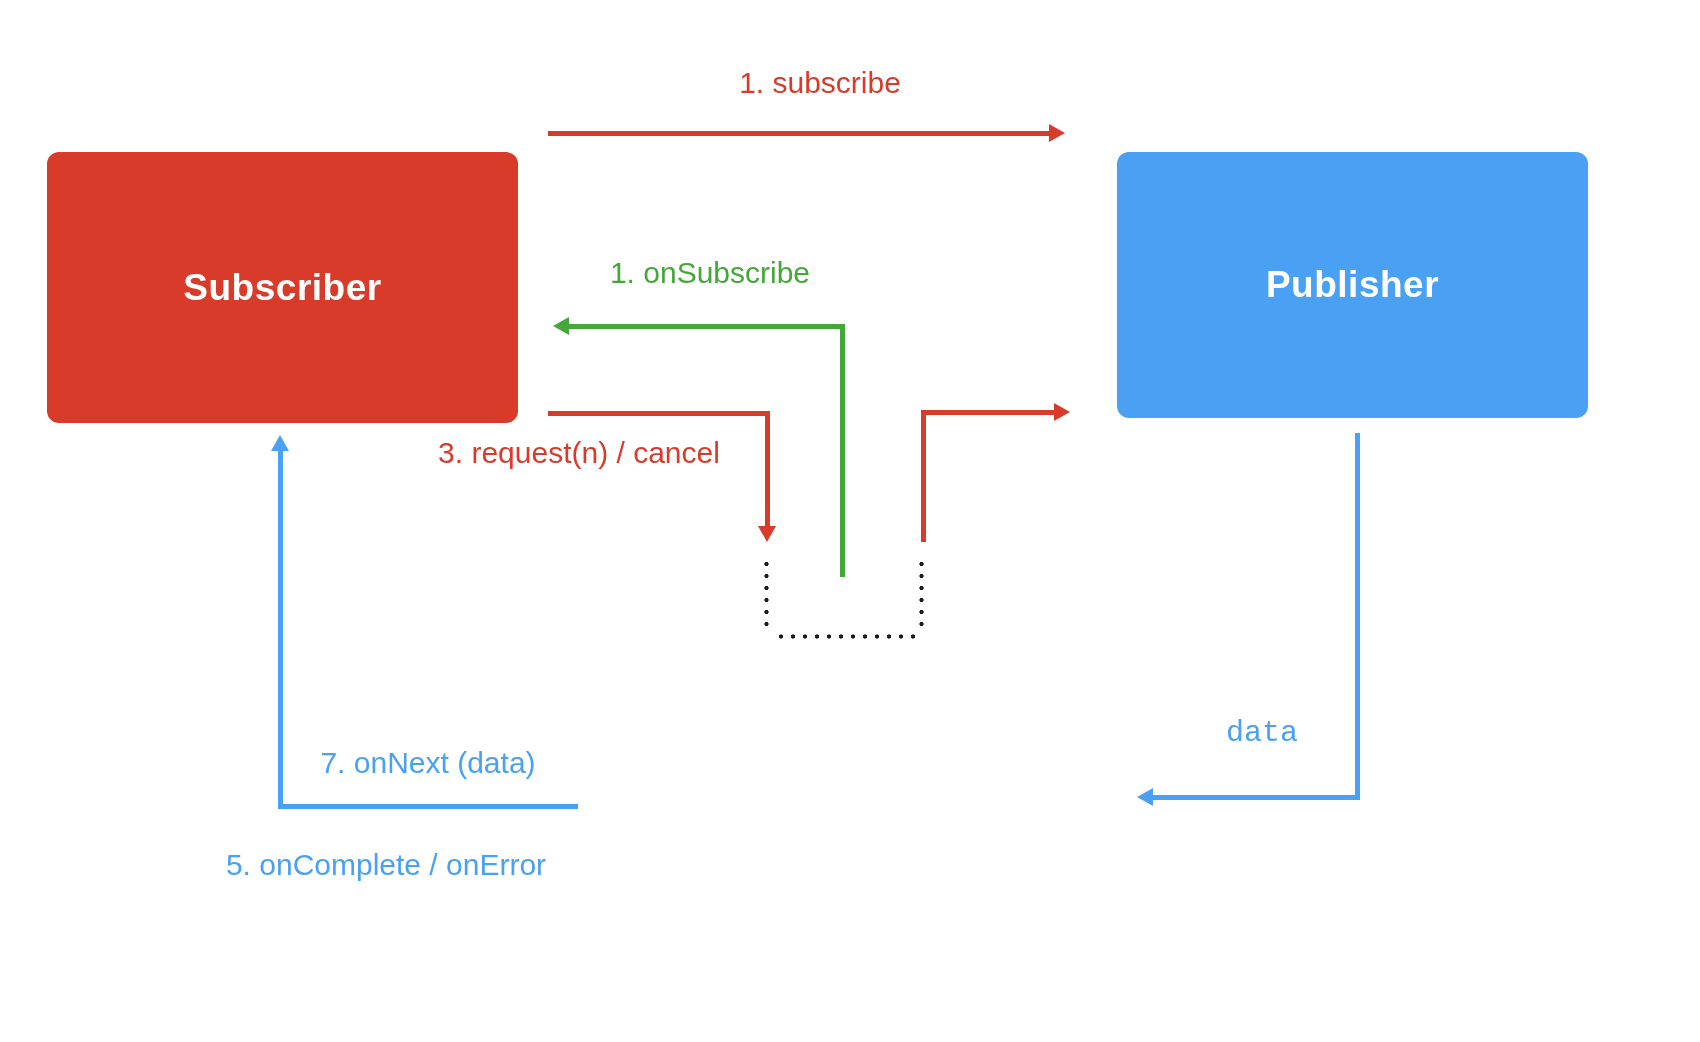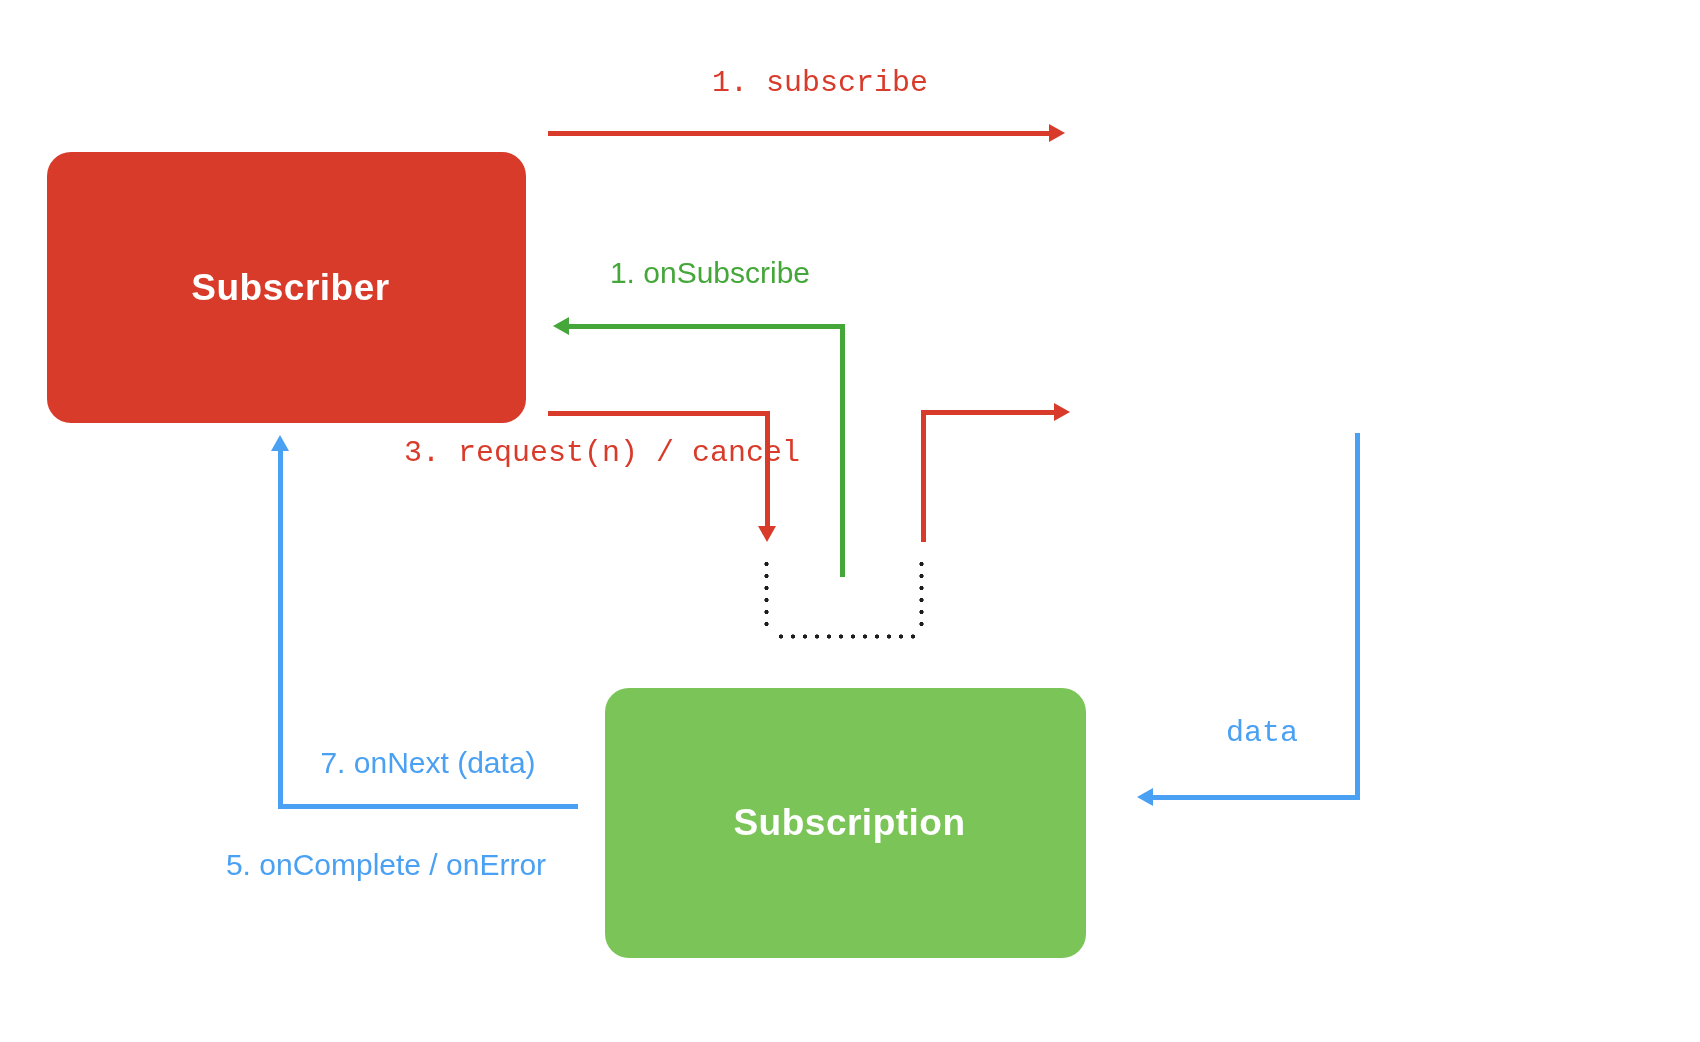--- a/index.html
+++ b/index.html
@@ -3,22 +3,22 @@
 <meta charset="utf-8">
 <style>
   html,body { margin:0; padding:0; background:#ffffff; }
   #canvas {
     position:relative; width:1700px; height:1042px;
     background:var(--background,#fff); overflow:hidden;
     font-family:"Liberation Sans","DejaVu Sans",sans-serif;
   }
   
   .node {
-    position:absolute; border-radius:24px;
-    display:flex; align-items:center; justify-content:center;padding-left:8px;
+    position:absolute; border-radius:12px;
+    display:flex; align-items:center; justify-content:center;
   }
   .node .node-label {
     color:var(--node_label,#fff); font-weight:bold; font-size:37px; letter-spacing:0.5px;
   }
   #node-subscriber   { left:47px;   top:152px; width:471px; height:271px; background:var(--node_subscriber); }
   #node-publisher    { left:1117px; top:152px; width:471px; height:266px; background:var(--node_publisher); }
   #node-subscription { left:605px;  top:688px; width:473px; height:270px; background:var(--node_subscription); }
 
   
   .seg { position:absolute; }
@@ -33,21 +33,21 @@
   .head.red   { color:var(--arrow_red); }
   .head.green { color:var(--arrow_green); }
   .head.blue  { color:var(--arrow_blue); }
   .head.right { border-top:9px solid transparent; border-bottom:9px solid transparent; border-left:16px solid; }
   .head.left  { border-top:9px solid transparent; border-bottom:9px solid transparent; border-right:16px solid; }
   .head.down  { border-left:9px solid transparent; border-right:9px solid transparent; border-top:16px solid; }
   .head.up    { border-left:9px solid transparent; border-right:9px solid transparent; border-bottom:16px solid; }
 
   
   .lbl { position:absolute; font-size:30px; text-align:center; white-space:nowrap; }
-  .lbl.red   { color:var(--arrow_red);font-family:Liberation Mono, monospace; }
+  .lbl.red   { color:var(--arrow_red); }
   .lbl.green { color:var(--arrow_green); }
   .lbl.blue  { color:var(--arrow_blue); }
 
   
   .dotv {
     position:absolute; width:5px;
     background-image:radial-gradient(circle, var(--dotted) 1.9px, transparent 2.3px);
     background-size:5px 12px; background-repeat:repeat-y; background-position:center top;
   }
   .doth {
@@ -94,22 +94,22 @@
   #lbl-oncomplete { left:166px; top:848px; width:440px;text-align:center; }
 </style>
 </head>
 <body>
 
 <div id="canvas">
 
   <div class="node" id="node-subscriber">
     <span class="node-label">Subscriber</span>
   </div>
-  <div class="node" id="node-subscription">
-    <span class="node-label">Subscription</span>
+  <div class="node" id="node-publisher">
+    <span class="node-label">Publisher</span>
   </div>
 
   <div>
     <div class="seg h red" id="a1-line"></div>
     <div class="head red right" id="a1-head"></div>
     <div class="lbl red" id="lbl-subscribe">1. subscribe</div>
   </div>
 
   <div>
     <div class="seg v green" id="a2-vert"></div>

